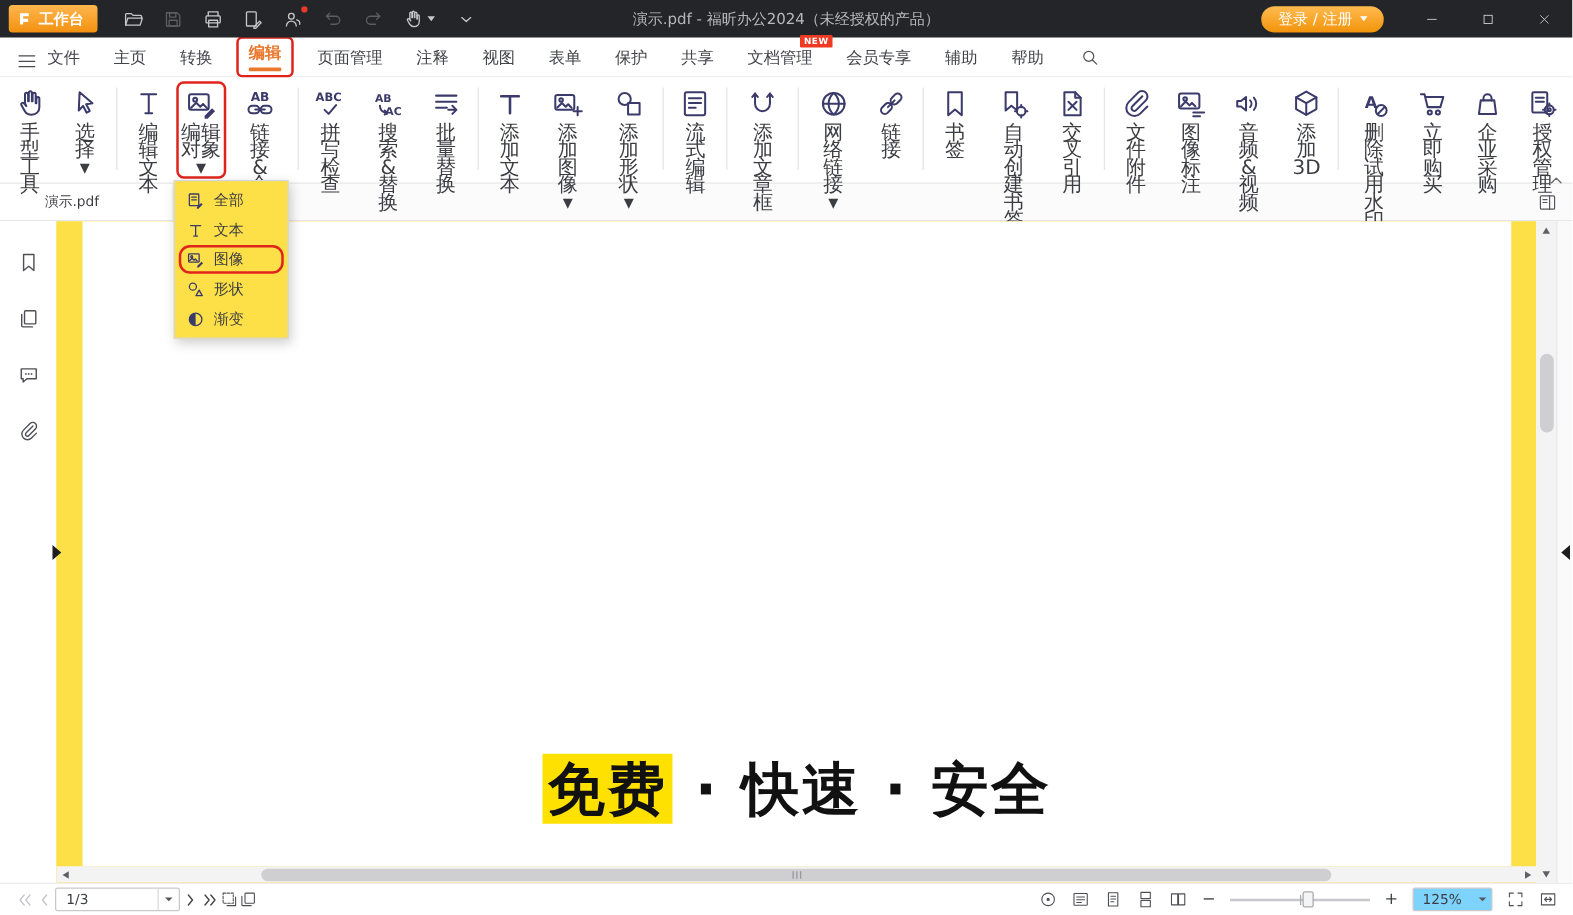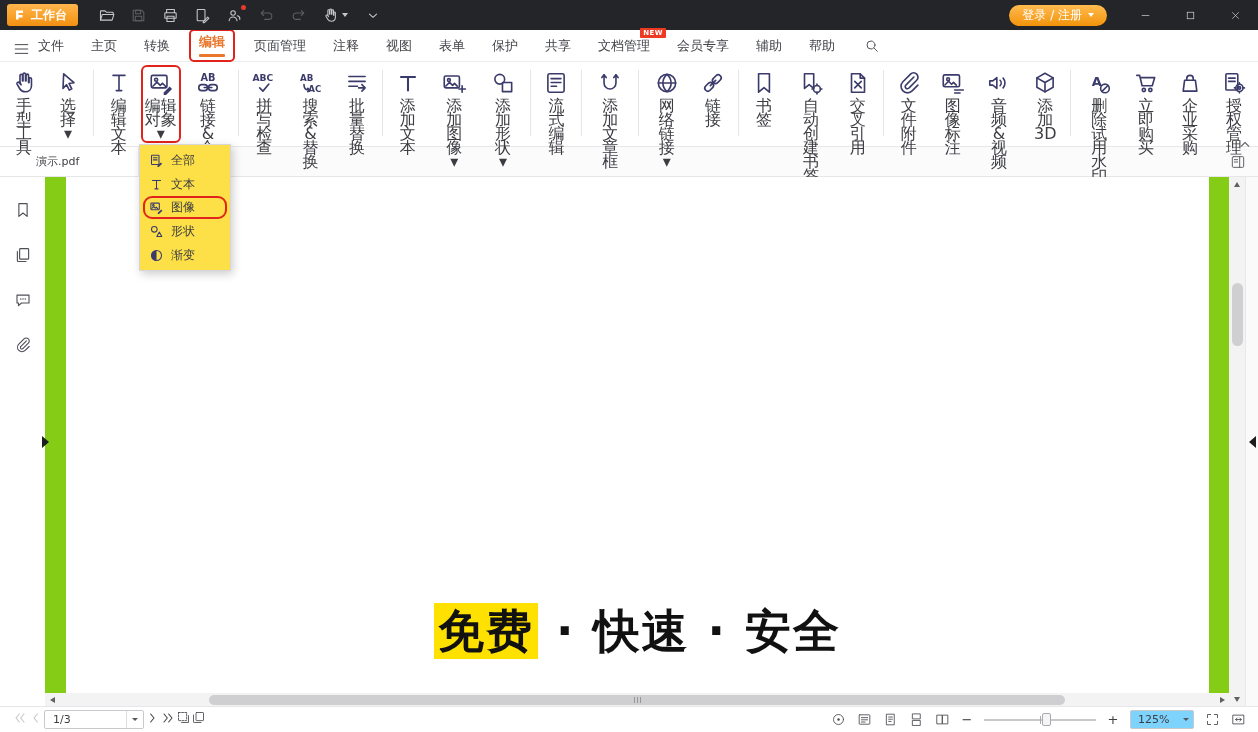--- a/index.html
+++ b/index.html
@@ -64,21 +64,21 @@
   .tabbar-ic{margin-left:auto;margin-right:12px;width:16px;height:16px;cursor:pointer}
   .tabbar-ic svg{width:100%;height:100%;stroke:#55565b;fill:none;stroke-width:1.4;stroke-linecap:round;stroke-linejoin:round}
 
   
   .main{display:flex;height:529px;position:relative}
   .sidebar{width:45px;background:#fff;display:flex;flex-direction:column;align-items:center;padding-top:24px;gap:27px}
   .sb-ic{width:18px;height:18px;cursor:pointer}
   .sb-ic svg{width:100%;height:100%;stroke:#4e4f57;fill:none;stroke-width:1.5;stroke-linecap:round;stroke-linejoin:round}
   .sb-ic svg .fil{fill:#4e4f57;stroke:none}
   .sb-handle{position:absolute;left:42px;top:50%;transform:translateY(-50%);width:0;height:0;border-top:6px solid transparent;border-bottom:6px solid transparent;border-left:7px solid #1d1d1f;z-index:5;cursor:pointer}
-  .docarea{flex:1;background:#84cc16;position:relative;overflow:hidden}
+  .docarea{flex:1;background:#fde047;position:relative;overflow:hidden}
   .page{position:absolute;left:21px;right:20px;top:0;bottom:13px;background:#fff}
   .slogan{position:absolute;left:0;right:0;bottom:30px;text-align:center;font-size:46px;font-weight:800;color:#111;letter-spacing:2px;white-space:nowrap}
   .hl{background:#ffe100;padding:1px 4px}
 
   .hscroll{position:absolute;left:0;right:0;bottom:0;height:13px;background:#f3f3f4;display:flex;align-items:center}
   .hs-btn{width:14px;height:13px;display:flex;align-items:center;justify-content:center;cursor:pointer}
   .tri-l{width:0;height:0;border-top:3.5px solid transparent;border-bottom:3.5px solid transparent;border-right:5px solid #5f6064}
   .tri-r{width:0;height:0;border-top:3.5px solid transparent;border-bottom:3.5px solid transparent;border-left:5px solid #5f6064}
   .tri-u{width:0;height:0;border-left:3.5px solid transparent;border-right:3.5px solid transparent;border-bottom:5px solid #5f6064}
   .tri-d{width:0;height:0;border-left:3.5px solid transparent;border-right:3.5px solid transparent;border-top:5px solid #5f6064}
@@ -88,21 +88,21 @@
 
   .vscroll{width:16px;background:#f3f3f4;position:relative}
   .vs-btn{position:absolute;left:0;width:16px;height:14px;display:flex;align-items:center;justify-content:center;cursor:pointer}
   .vs-thumb{position:absolute;top:20%;height:12%;left:2.5px;right:2.5px;background:#cfcfd2;border-radius:6px;cursor:grab}
 
   .rightstrip{width:13px;background:#fafafa;border-left:1px solid #e8e8ea;position:relative}
   .rs-handle{position:absolute;left:3px;top:50%;transform:translateY(-50%);width:0;height:0;border-top:6px solid transparent;border-bottom:6px solid transparent;border-right:7px solid #1d1d1f;cursor:pointer}
 
   
   .statusbar{height:26px;border-top:1px solid #e7e7e9;display:flex;align-items:center;padding:0 12px;background:#fff;font-size:11px}
-  .st-left{display:flex;align-items:flex-start;}
+  .st-left{display:flex;align-items:center;}
   .st-nav{width:16px;height:16px;cursor:pointer}
   .st-nav svg{width:100%;height:100%;stroke:#3f4043;fill:none;stroke-width:1.6;stroke-linecap:round;stroke-linejoin:round}
   .st-nav.disabled svg{stroke:#c5c5c9}
   .page-combo{width:100px;height:19px;border:1px solid #c9c9cd;border-radius:2px;display:flex;align-items:center;background:#fff;cursor:pointer}
   .page-combo .val{flex:1;padding-left:8px;font-size:11px;color:#3c3d42}
   .page-combo .dd{width:17px;border-left:1px solid #dcdcdf;height:100%;display:flex;align-items:center;justify-content:center}
   .cc{width:0;height:0;border-left:3px solid transparent;border-right:3px solid transparent;border-top:3.5px solid #55565b}
   .st-ic{width:15px;height:15px;cursor:pointer}
   .st-ic svg{width:100%;height:100%;stroke:#4d4e54;fill:none;stroke-width:1.4;stroke-linecap:round;stroke-linejoin:round}
   .st-ic svg .fil{fill:#4d4e54;stroke:none}
@@ -161,20 +161,21 @@
     <span class="tb-hand">
       <span class="tb-ic"><svg viewBox="0 0 24 24">
             <path d="M8.3 11.5V5.1a1.15 1.15 0 112.3 0v5h.5V3.9a1.15 1.15 0 112.3 0v6.2h.5V5a1.15 1.15 0 112.3 0v6.6h.5V8.2a1.1 1.1 0 112.2 0v6.3c0 3.3-2.4 5.6-5.7 5.6-2.5 0-4-.9-5.1-2.8l-2.5-4.3a1.2 1.2 0 012-1.3l1.7 2z"></path>
           </svg></span>
       <span class="caret-dn"></span>
     </span>
     <span class="tb-ic" style="width:20px"><svg viewBox="0 0 24 24">
           <path d="M7 10l5 4.5L17 10"></path>
         </svg></span>
   </div>
+  <span class="tb-title">演示.pdf - 福昕办公2024（未经授权的产品）</span>
   <div class="tb-right">
     <div class="login-btn">
       <span>登录 / 注册</span>
       <span class="caret-dn-w"></span>
     </div>
     <div class="win-btn">
         <svg viewBox="0 0 24 24">
           <path d="M5 12h14"></path>
         </svg>
       </div>

